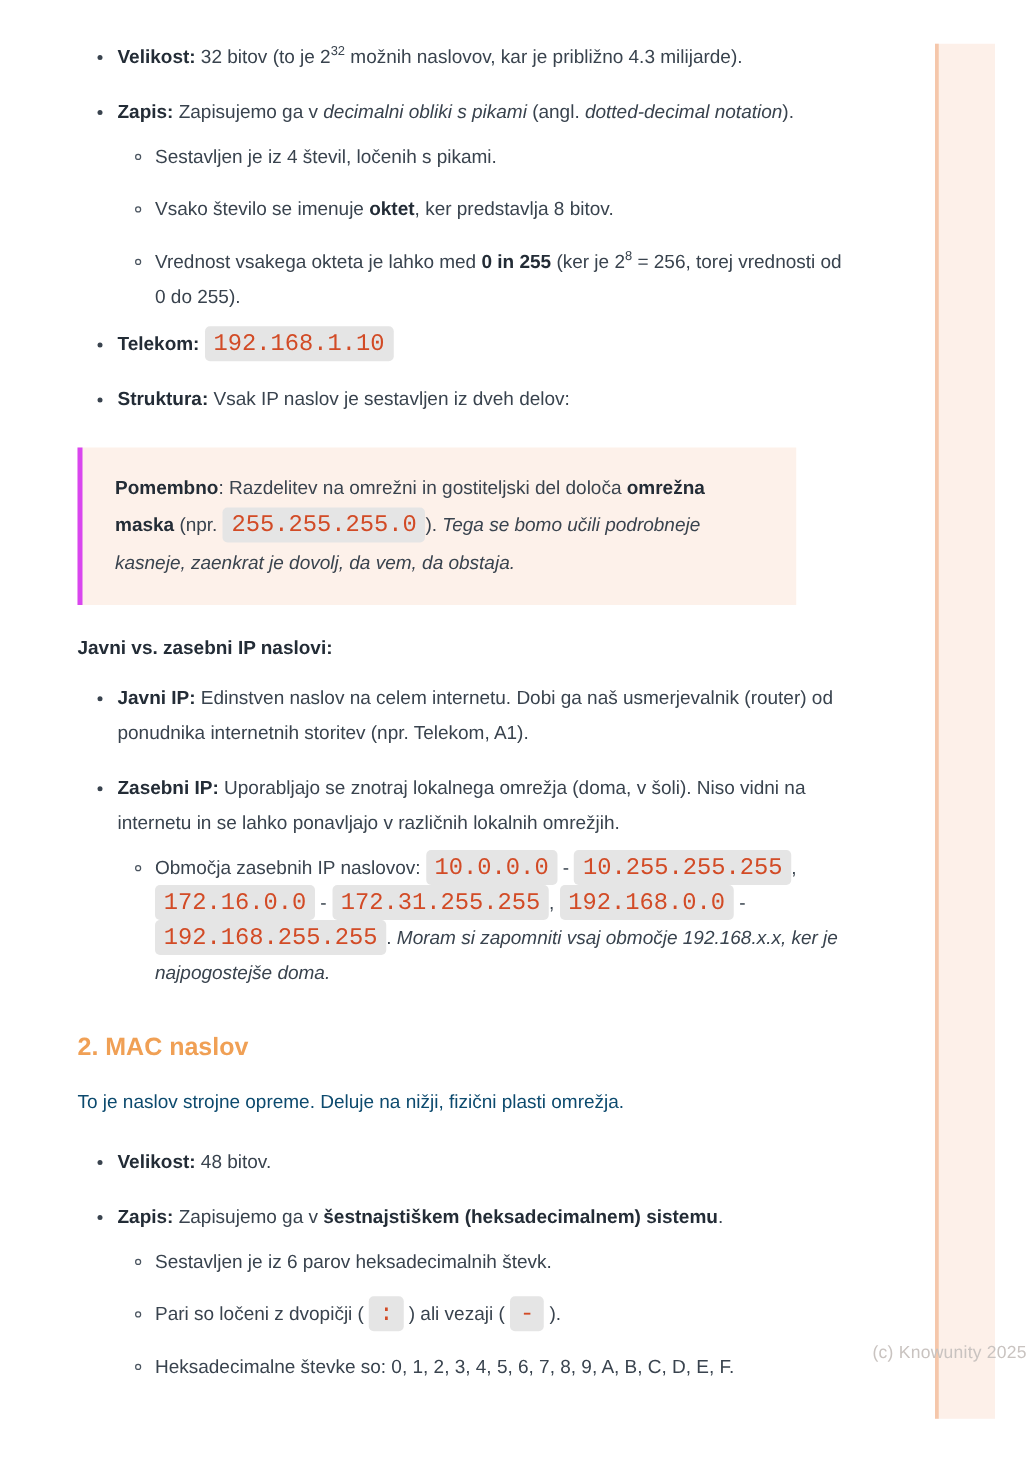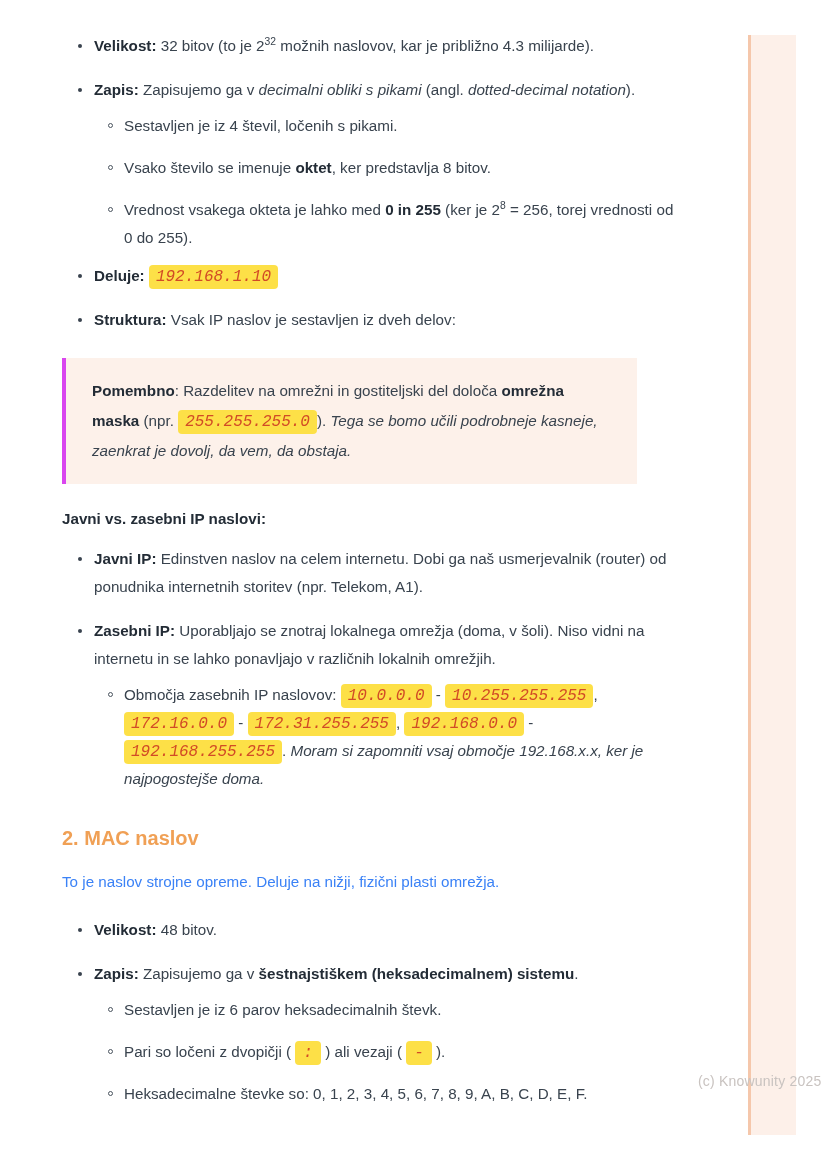--- a/index.html
+++ b/index.html
@@ -109,28 +109,27 @@
     top: 12px;
     left: 15px;
   }
 
   b, strong { font-weight: bold; color: #232c36; text-align: center; }
   i, em { font-style: italic; }
 
   
   code {
     font-family: "Liberation Mono", "DejaVu Sans Mono", monospace;
-    background: #fde047;
+    background: #e5e5e5;
     color: #d24b26;
-    font-size: 16px;
+    font-size: 19px;
     padding: 3px 7px;
     border-radius: 4px;
     white-space: nowrap;
     line-height: 1;
-    font-style: italic;
   }
   code.mini { padding: 3px 8px; }
 
   
   .callout {
     background: #fdf1ea;
     border-left: 4px solid #d946ef;
     margin: 24px 0 26px 0;
     padding: 18px 24px 18px 26px;
     font-size: 15.2px;
@@ -150,21 +149,21 @@
   }
   .section-title {
     font-size: 20px;
     font-weight: bold;
     color: #f0a055;
     margin: 34px 0 18px 0;
   }
   .para {
     font-size: 15.2px;
     line-height: 28px;
-    color: #3b82f6;
+    color: #0c4a6e;
     margin: 0 0 20px 0;
   }
 
   sup {
     font-size: 0.68em;
     vertical-align: super;
     line-height: 0;
   }
 
   .watermark {
@@ -201,21 +200,21 @@
           <li>
             <span>Vsako število se imenuje </span><b>oktet</b><span>, ker predstavlja 8 bitov.</span>
           </li>
           <li>
             <span>Vrednost vsakega okteta je lahko med </span><b>0 in 255</b><span> (ker je 2</span><sup>8</sup><span> = 256, torej vrednosti od 0 do 255).</span>
           </li>
         </ul>
       </li>
 
       <li>
-        <b>Deluje:</b>
+        <b>Telekom:</b>
         <code>192.168.1.10</code>
       </li>
 
       <li class="tight">
         <b>Struktura:</b><span> Vsak IP naslov je sestavljen iz dveh delov:</span>
 
         <ul class="lvl2 lvl2-disc">
         </ul>
       </li>
     </ul>

